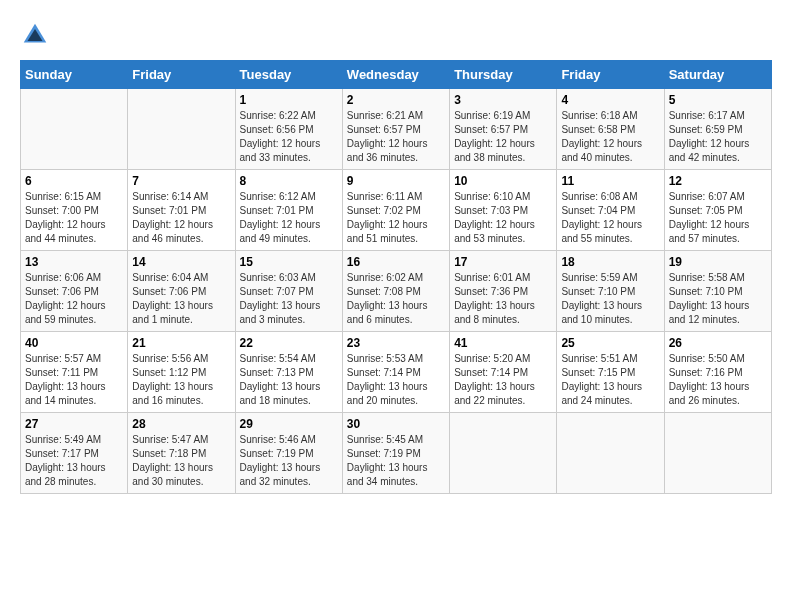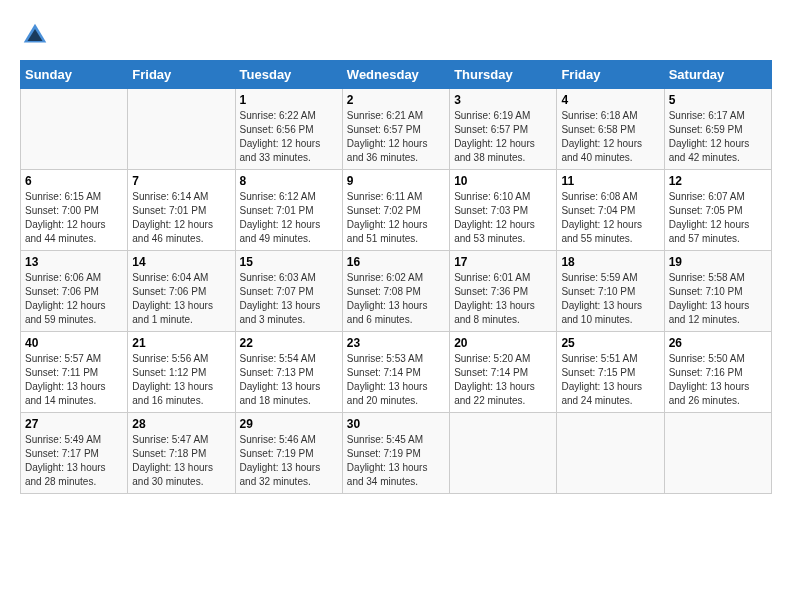--- a/index.html
+++ b/index.html
@@ -308,21 +308,21 @@
       </td>
         <td>
         <span class="day-num">23</span>
         <div class="day-info">
           <span>Sunrise: 5:53 AM</span><br>
           <span>Sunset: 7:14 PM</span><br>
           <span>Daylight: 13 hours and 20 minutes.</span>
         </div>
       </td>
         <td>
-        <span class="day-num">20</span>
+        <span class="day-num">41</span>
         <div class="day-info">
           <span>Sunrise: 5:20 AM</span><br>
           <span>Sunset: 7:14 PM</span><br>
           <span>Daylight: 13 hours and 22 minutes.</span>
         </div>
       </td>
         <td>
         <span class="day-num">25</span>
         <div class="day-info">
           <span>Sunrise: 5:51 AM</span><br>

